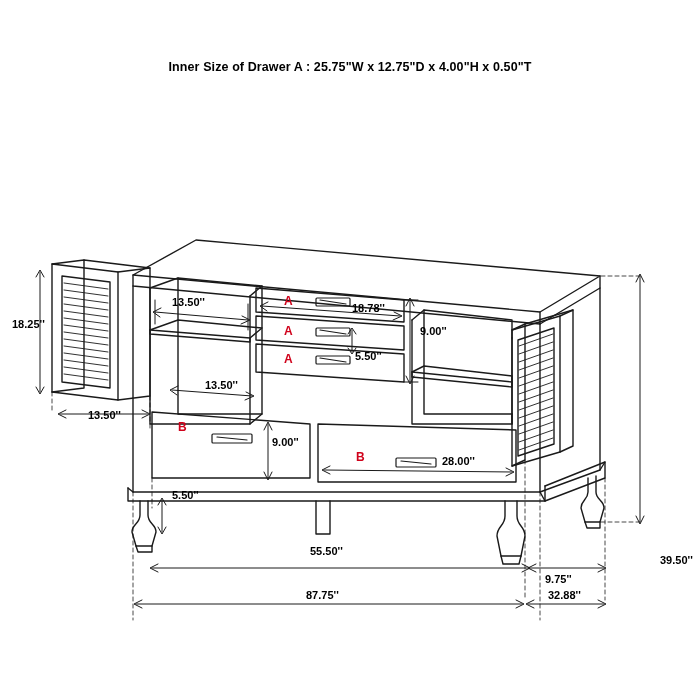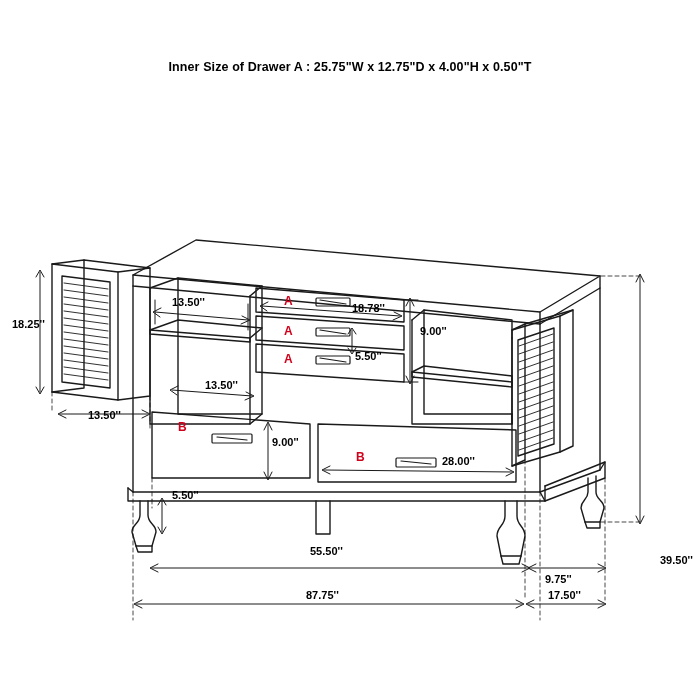--- a/index.html
+++ b/index.html
@@ -264,21 +264,21 @@
   <div class="dimlabel" style="left:352px; top:302px;">18.78''</div>
   <div class="dimlabel" style="left:355px; top:350px;">5.50''</div>
   <div class="dimlabel" style="left:420px; top:325px;">9.00''</div>
   <div class="dimlabel" style="left:272px; top:436px;">9.00''</div>
   <div class="dimlabel" style="left:442px; top:455px;">28.00''</div>
   <div class="dimlabel" style="left:172px; top:489px;">5.50''</div>
   <div class="dimlabel" style="left:648px; top:554px;margin-left:12px;">39.50''</div>
   <div class="dimlabel" style="left:310px; top:545px;">55.50''</div>
   <div class="dimlabel" style="left:545px; top:553px;margin-top:20px;">9.75''</div>
   <div class="dimlabel" style="left:306px; top:589px;">87.75''</div>
-  <div class="dimlabel" style="left:548px; top:589px;">17.50''</div>
+  <div class="dimlabel" style="left:548px; top:589px;">32.88''</div>
 
   <div class="drawerlabel" style="left:284px; top:294px;">A</div>
   <div class="drawerlabel" style="left:284px; top:324px;">A</div>
   <div class="drawerlabel" style="left:284px; top:352px;">A</div>
   <div class="drawerlabel" style="left:178px; top:420px;">B</div>
   <div class="drawerlabel" style="left:356px; top:450px;">B</div>
 
 </div>
 
 </body></html>

